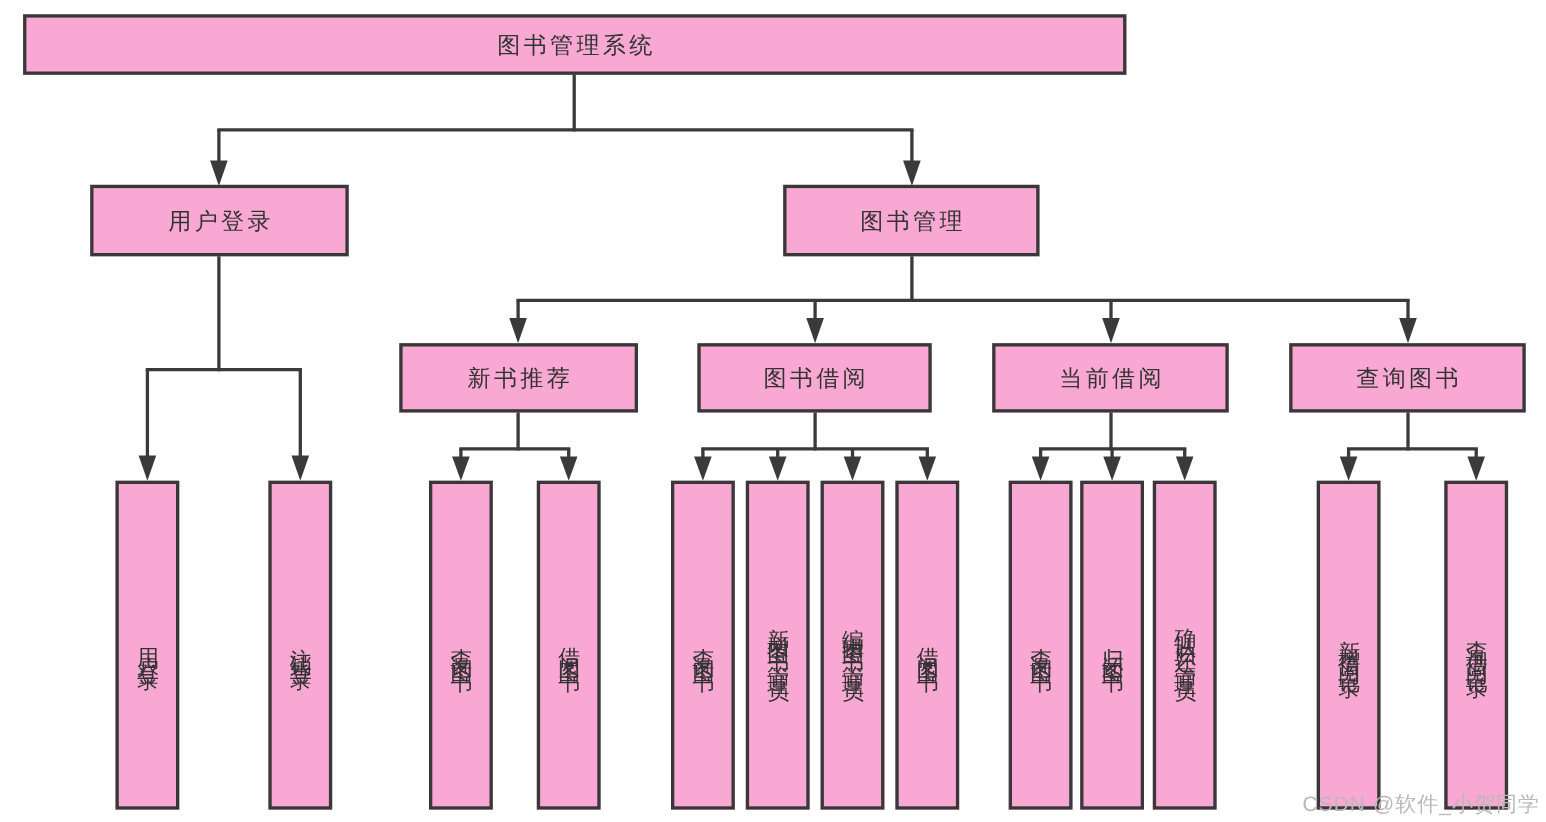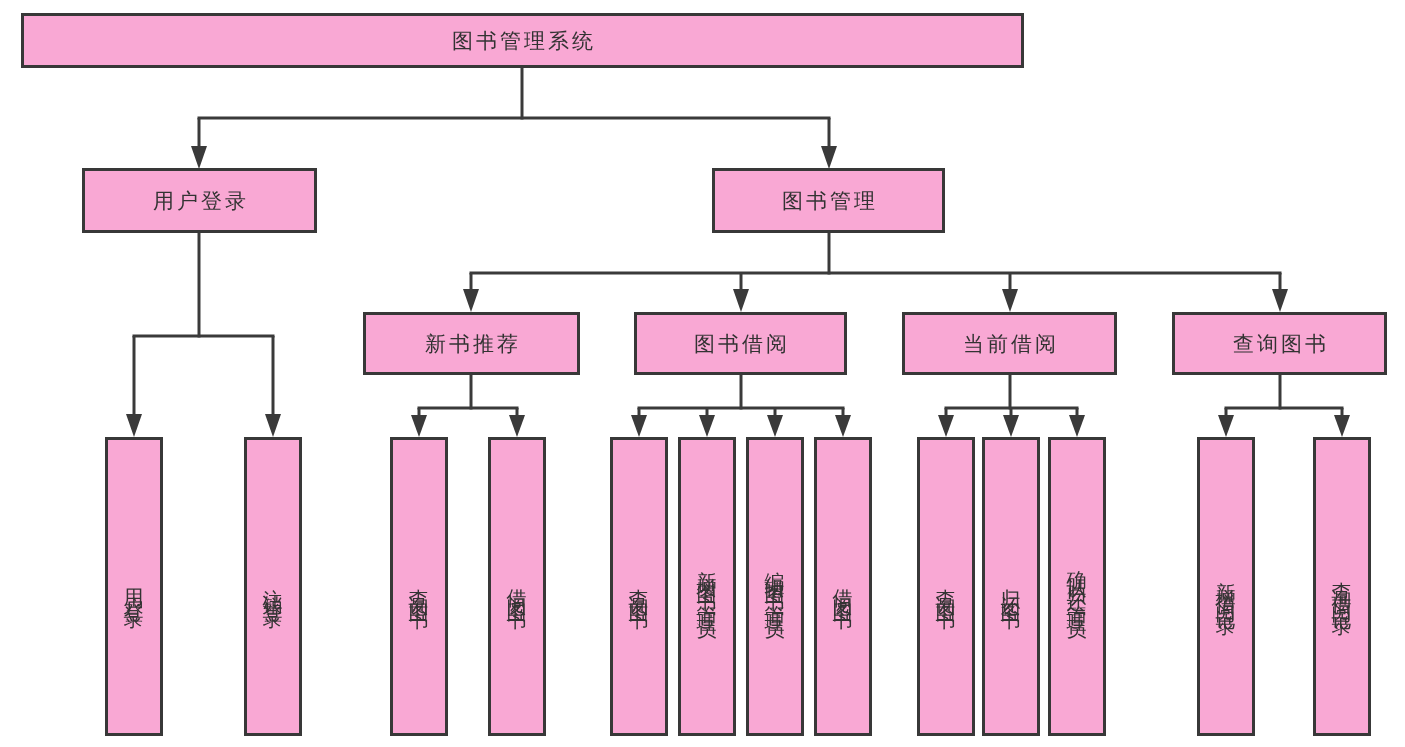--- a/index.html
+++ b/index.html
@@ -198,13 +198,14 @@
     <span>确认归还（管理员）</span>
   </div>
 
   <div class="box vbox leaf l-br-add">
     <span>新增借阅记录</span>
   </div>
   <div class="box vbox leaf l-br-query">
     <span>查询借阅记录</span>
   </div>
 
+  <div class="watermark">CSDN @软件_小贺同学</div>
 </div>
 
 </body></html>

